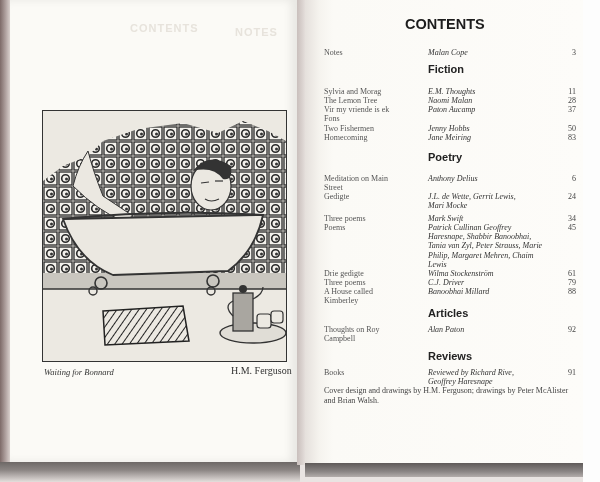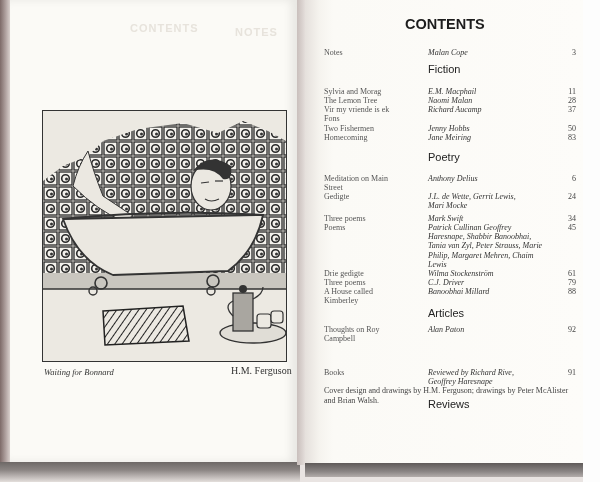--- a/index.html
+++ b/index.html
@@ -52,21 +52,21 @@
   }
   .caption-artist {
     position:absolute; left:231px; top:365px; font-size:10px; color:#333;
   }
   
   .contents-title {
     position:absolute; left:405px; top:16px;
     font-family:"Liberation Sans",sans-serif; font-weight:bold; font-size:14.5px; color:#1d1d1d;
   }
   .section-head {
-    position:absolute; font-family:"Liberation Sans",sans-serif; font-weight:normal; font-size:11px; color:#222;
+    position:absolute; font-family:"Liberation Sans",sans-serif; font-weight:bold; font-size:11px; color:#222;
   }
   .entry { position:absolute; font-size:8px; line-height:9.2px; color:#444; }
   .entry .t { position:absolute; left:0; width:90px; color:#555; }
   .entry .a { position:absolute; left:104px; width:130px; font-style:italic; color:#333; }
   .entry .p { position:absolute; left:232px; width:20px; text-align:right; color:#444; }
   .credits {
     position:absolute; left:324px; top:386px; width:250px; font-size:8px; line-height:9.5px; color:#444;
   }
 </style>
 </head>
@@ -134,31 +134,31 @@
 
 <div class="entry" style="left:324px;top:48px;">
   <span class="t">Notes</span>
   <span class="a">Malan Cope</span>
   <span class="p">3</span>
 </div>
 
 <div class="section-head" style="left:428px;top:63px;">Fiction</div>
 <div class="entry" style="left:324px;top:87px;">
   <span class="t">Sylvia and Morag</span>
-  <span class="a">E.M. Macphail</span>
+  <span class="a">E.M. Thoughts</span>
   <span class="p">11</span>
 </div>
 <div class="entry" style="left:324px;top:96px;">
   <span class="t">The Lemon Tree</span>
   <span class="a">Naomi Malan</span>
   <span class="p">28</span>
 </div>
 <div class="entry" style="left:324px;top:105px;">
   <span class="t" style="width:78px">Vir my vriende is ek Fons</span>
-  <span class="a">Richard Aucamp</span>
+  <span class="a">Paton Aucamp</span>
   <span class="p">37</span>
 </div>
 <div class="entry" style="left:324px;top:124px;">
   <span class="t">Two Fishermen</span>
   <span class="a">Jenny Hobbs</span>
   <span class="p">50</span>
 </div>
 <div class="entry" style="left:324px;top:133px;">
   <span class="t">Homecoming</span>
   <span class="a">Jane Meiring</span>
@@ -202,20 +202,20 @@
   <span class="p">88</span>
 </div>
 
 <div class="section-head" style="left:428px;top:307px;">Articles</div>
 <div class="entry" style="left:324px;top:325px;">
   <span class="t" style="width:78px">Thoughts on Roy Campbell</span>
   <span class="a">Alan Paton</span>
   <span class="p">92</span>
 </div>
 
-<div class="section-head" style="left:428px;top:350px;margin-top:48px;">Reviews</div>
+<div class="section-head" style="left:428px;top:350px;">Reviews</div>
 <div class="entry" style="left:324px;top:368px;">
   <span class="t">Books</span>
   <span class="a" style="width:115px">Reviewed by Richard Rive, Geoffrey Haresnape</span>
   <span class="p">91</span>
 </div>
 
 <div class="credits">Cover design and drawings by H.M. Ferguson; drawings by Peter McAlister and Brian Walsh.</div>
 
 </body></html>

